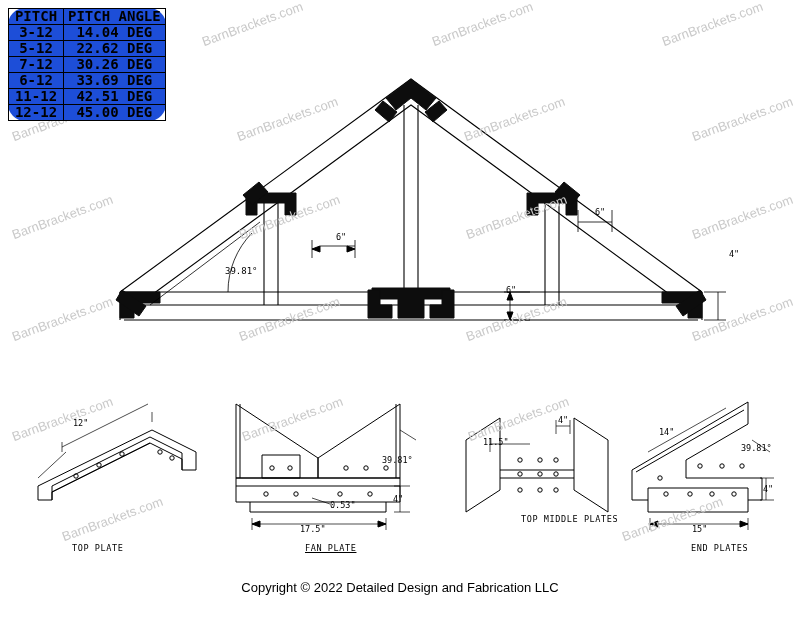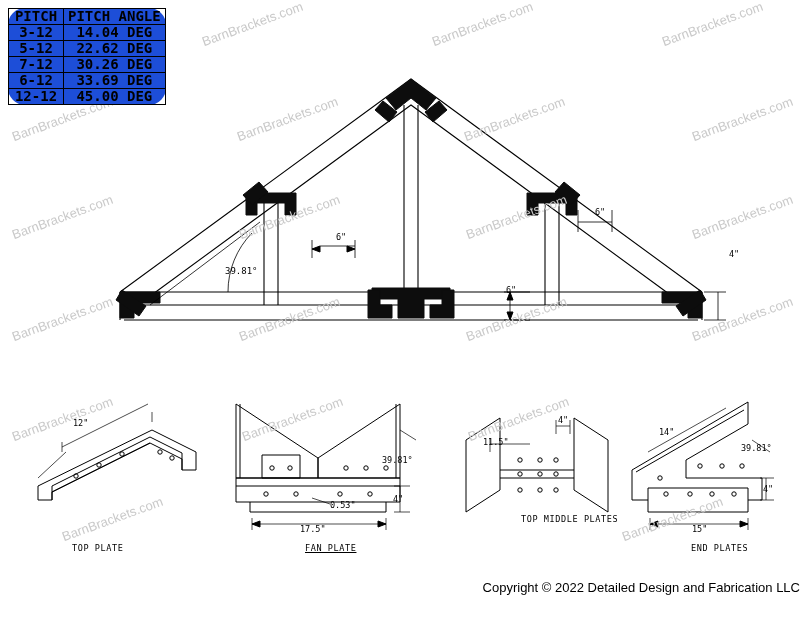--- a/index.html
+++ b/index.html
@@ -85,21 +85,21 @@
     letter-spacing: 0.6px;
     color: #000;
     white-space: nowrap;
     z-index: 6;
   }
   .copyright {
     position: absolute;
     left: 0;
     width: 800px;
     top: 580px;
-    text-align: right;
+    text-align: center;
     font-family: "Liberation Sans", sans-serif;
     font-size: 13px;
     color: #000;
     z-index: 6;
   }
 </style>
 </head>
 <body>
 
 <div id="stage">
@@ -310,20 +310,24 @@
         <td class="col-pitch">5-12</td>
         <td class="col-angle">22.62 DEG</td>
       </tr>
       <tr>
         <td class="col-pitch">7-12</td>
         <td class="col-angle">30.26 DEG</td>
       </tr>
       <tr>
         <td class="col-pitch">6-12</td>
         <td class="col-angle">33.69 DEG</td>
+      </tr>
+      <tr>
+        <td class="col-pitch">11-12</td>
+        <td class="col-angle">42.51 DEG</td>
       </tr>
       <tr>
         <td class="col-pitch">12-12</td>
         <td class="col-angle">45.00 DEG</td>
       </tr>
     </tbody>
   </table>
 
   <div class="wm" style="left:200px; top:35px;">BarnBrackets.com</div>
   <div class="wm" style="left:430px; top:35px;">BarnBrackets.com</div>

